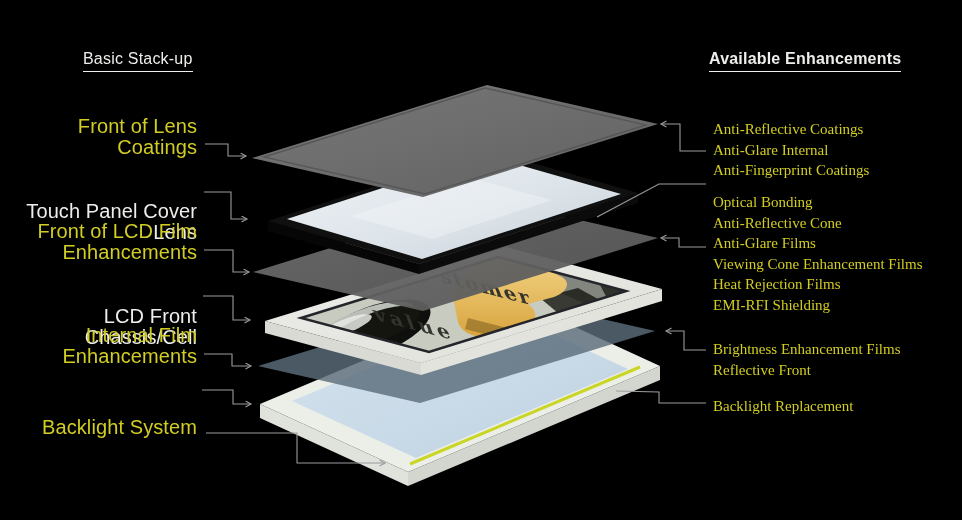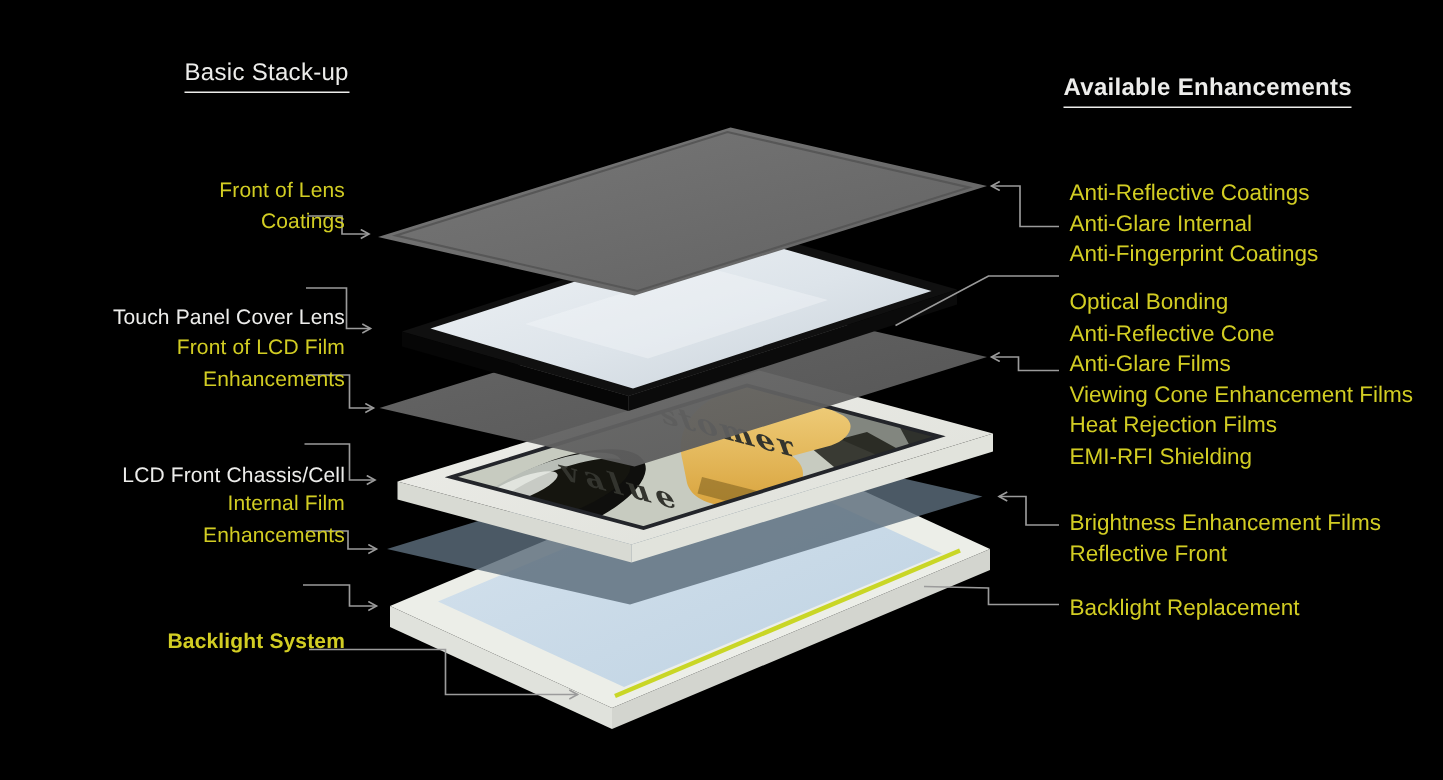--- a/index.html
+++ b/index.html
@@ -15,24 +15,24 @@
     overflow:hidden;font-family:"Liberation Sans",sans-serif;
     -webkit-font-smoothing:antialiased;
   }
   #diagram-svg{position:absolute;left:0;top:0;}
   .title{
     position:absolute;color:var(--white-label);font-size:16px;
     border-bottom:1px solid var(--white-label);padding-bottom:3px;
     letter-spacing:.2px;white-space:nowrap;
   }
   .l-lab{
-    position:absolute;right:732px;text-align:right;font-size:14px;
+    position:absolute;right:765px;text-align:right;font-size:20px;
     line-height:21px;white-space:pre-line;letter-spacing:.1px;
   }
-  .r-group{position:absolute;left:713px;font-size:15px;line-height:20.5px;}
+  .r-group{position:absolute;left:713px;font-size:15px;line-height:20.5px;font-family:Liberation Serif, serif;}
   .r-group div{white-space:nowrap;}
   .yellow{color:var(--accent);}
   .white{color:var(--white-label);margin-top:20px;}
   .conn{fill:none;stroke:var(--conn);stroke-width:1.1px;}
   .stripe{stroke:var(--stripe);}
   .photo-text{
     font-family:"DejaVu Serif",serif;fill:#33342e;font-weight:bold;
   }
 </style>
 </head>
@@ -134,32 +134,32 @@
       <polyline class="conn" points="202,390 233,390 233,404 251,404" marker-end="url(#arr)"></polyline>
       <polyline class="conn" points="206,433 297,433 297,463 385,463" marker-end="url(#arr)"></polyline>
       <polyline class="conn" points="706,151 680,151 680,124 661,124" marker-end="url(#arr)"></polyline>
       <polyline class="conn" points="706,184 659,184 597,217"></polyline>
       <polyline class="conn" points="706,247 679,247 679,238 661,238" marker-end="url(#arr)"></polyline>
       <polyline class="conn" points="706,350 684,350 684,331 666,331" marker-end="url(#arr)"></polyline>
       <polyline class="conn" points="706,403 659,403 659,392 616,391"></polyline>
     </g>
   </svg>
 
-  <div class="title" style="left:83px;top:40px;margin-left:40px;">Basic Stack-up</div>
+  <div class="title" style="left:83px;top:50px;">Basic Stack-up</div>
   <div class="title" style="left:709px;top:50px;font-weight:bold;">Available Enhancements</div>
 
   <div class="l-lab yellow" style="top:116px;">Front of Lens
 Coatings</div>
   <div class="l-lab white" style="top:181px;">Touch Panel Cover Lens</div>
   <div class="l-lab yellow" style="top:221px;">Front of LCD Film
 Enhancements</div>
   <div class="l-lab white" style="top:286px;">LCD Front Chassis/Cell</div>
   <div class="l-lab yellow" style="top:325px;">Internal Film
 Enhancements</div>
-  <div class="l-lab yellow" style="top:417px;font-weight:bold;">Backlight System</div>
+  <div class="l-lab yellow" style="top:417px;">Backlight System</div>
 
   <div class="r-group yellow" style="top:119px;">
     <div>Anti-Reflective Coatings</div>
     <div>Anti-Glare Internal</div>
     <div>Anti-Fingerprint Coatings</div>
   </div>
   <div class="r-group yellow" style="top:192px;">
     <div>Optical Bonding</div>
     <div>Anti-Reflective Cone</div>
     <div>Anti-Glare Films</div>

